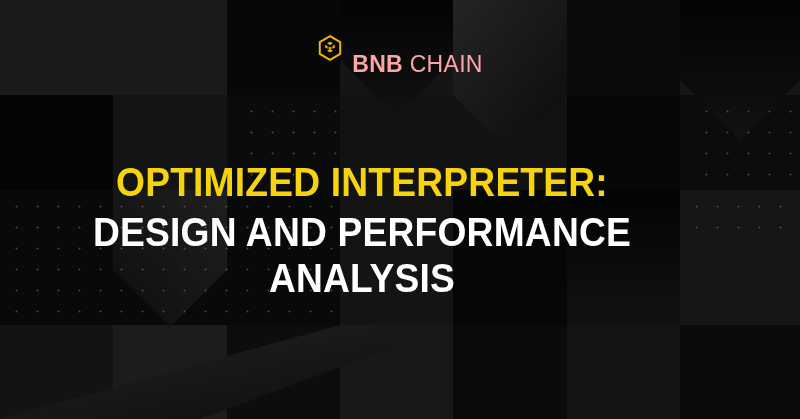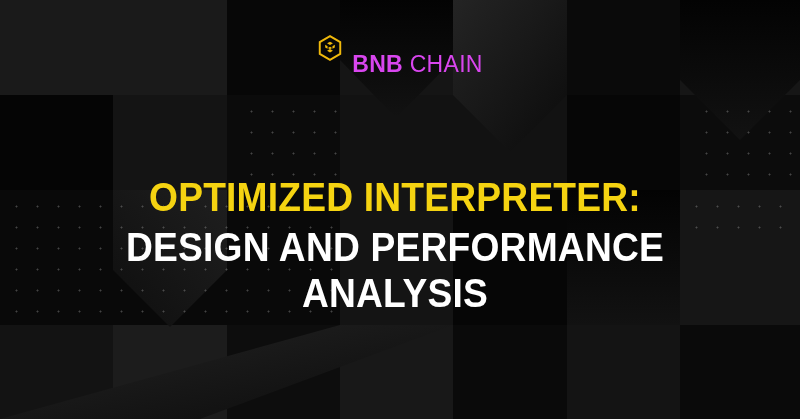--- a/index.html
+++ b/index.html
@@ -79,25 +79,24 @@
     font-weight: 700;
   }
   .logo-text .b2 {
     font-weight: 400;
   }
 
   
   .headline {
     position: absolute;
     left: 0;
-    top: 177px;
+    top: 162px;
     width: 724px;
     z-index: 6;
     text-align: center;
-    padding-left: 33px;
   }
   .hl {
     display: block;
     font-weight: 700;
     line-height: 1.0;
     white-space: nowrap;
     font-stretch: condensed;
     transform: scaleX(0.93);
     transform-origin: center center;
   }
@@ -185,21 +184,21 @@
     <svg class="logo-mark" viewBox="0 0 32 32">
       <g fill="#F0B90B">
         <path d="M16 1.4 L28.6 8.7 L28.6 23.3 L16 30.6 L3.4 23.3 L3.4 8.7 Z" fill="none" stroke="#F0B90B" stroke-width="2.4"></path>
         <path d="M16 8.2 L19.6 10.3 L16 12.4 L12.4 10.3 Z"></path>
         <path d="M10.1 12.0 L13.0 13.7 L13.0 17.0 L10.1 15.3 Z"></path>
         <path d="M21.9 12.0 L21.9 15.3 L19.0 17.0 L19.0 13.7 Z"></path>
         <path d="M16 14.5 L18.6 16.0 L16 17.5 L13.4 16.0 Z"></path>
         <path d="M12.4 19.4 L16 17.3 L19.6 19.4 L16 21.5 Z"></path>
       </g>
     </svg>
-    <div class="logo-text" style="color: #d946ef; margin-top: 33px;">
+    <div class="logo-text" style="color: #fca5a5; margin-top: 33px;">
       <span class="b1">BNB</span><span>&nbsp;</span><span class="b2">CHAIN</span>
     </div>
   </div>
 
   <div class="headline">
     <span class="hl hl1" style="color: rgb(245, 211, 17);">OPTIMIZED INTERPRETER:</span>
     <span class="hl hl2" style="color: rgb(255, 255, 255);">DESIGN AND PERFORMANCE</span>
     <span class="hl hl3" style="color: rgb(255, 255, 255);">ANALYSIS</span>
   </div>
 

